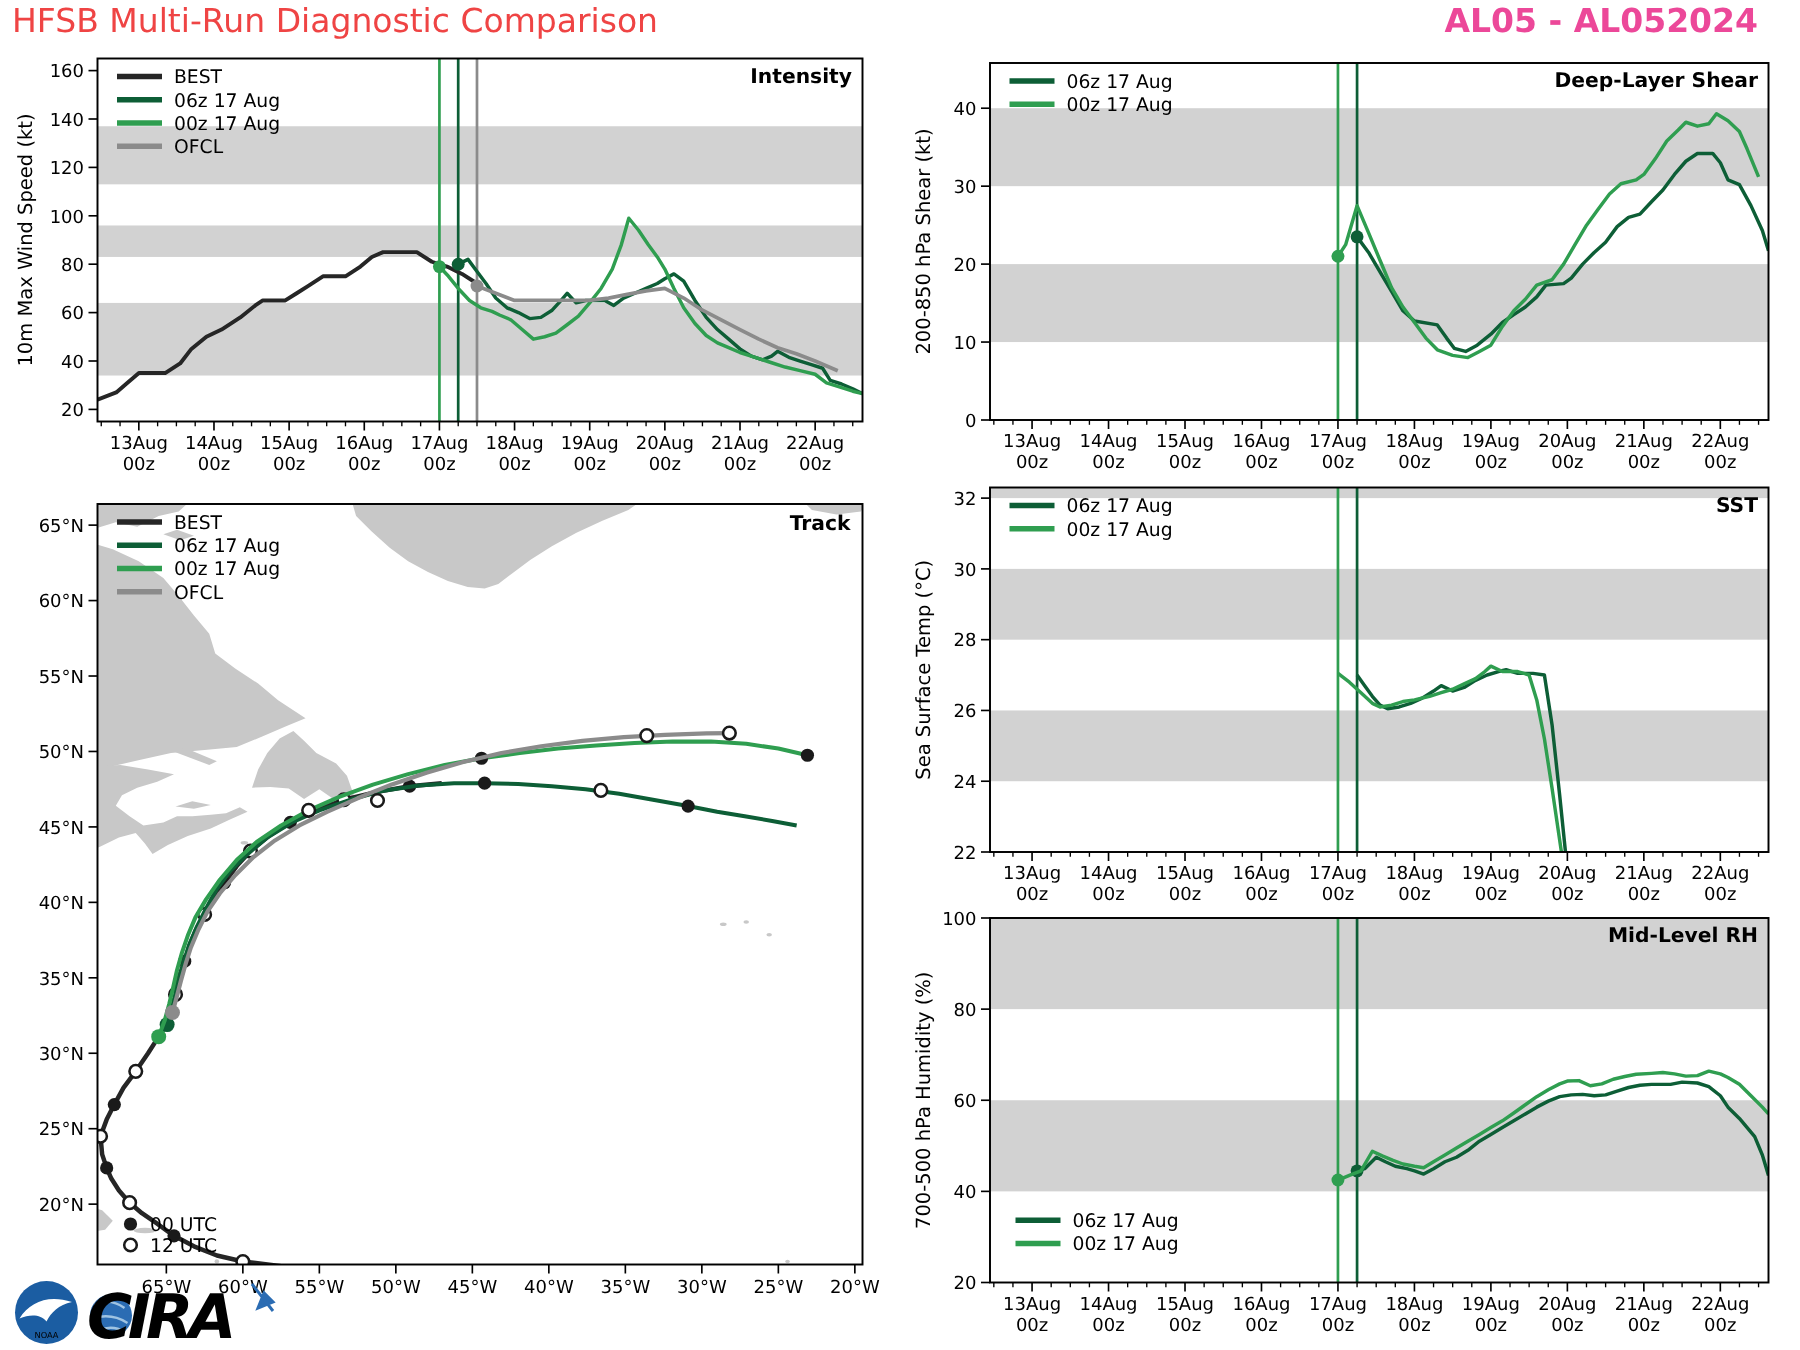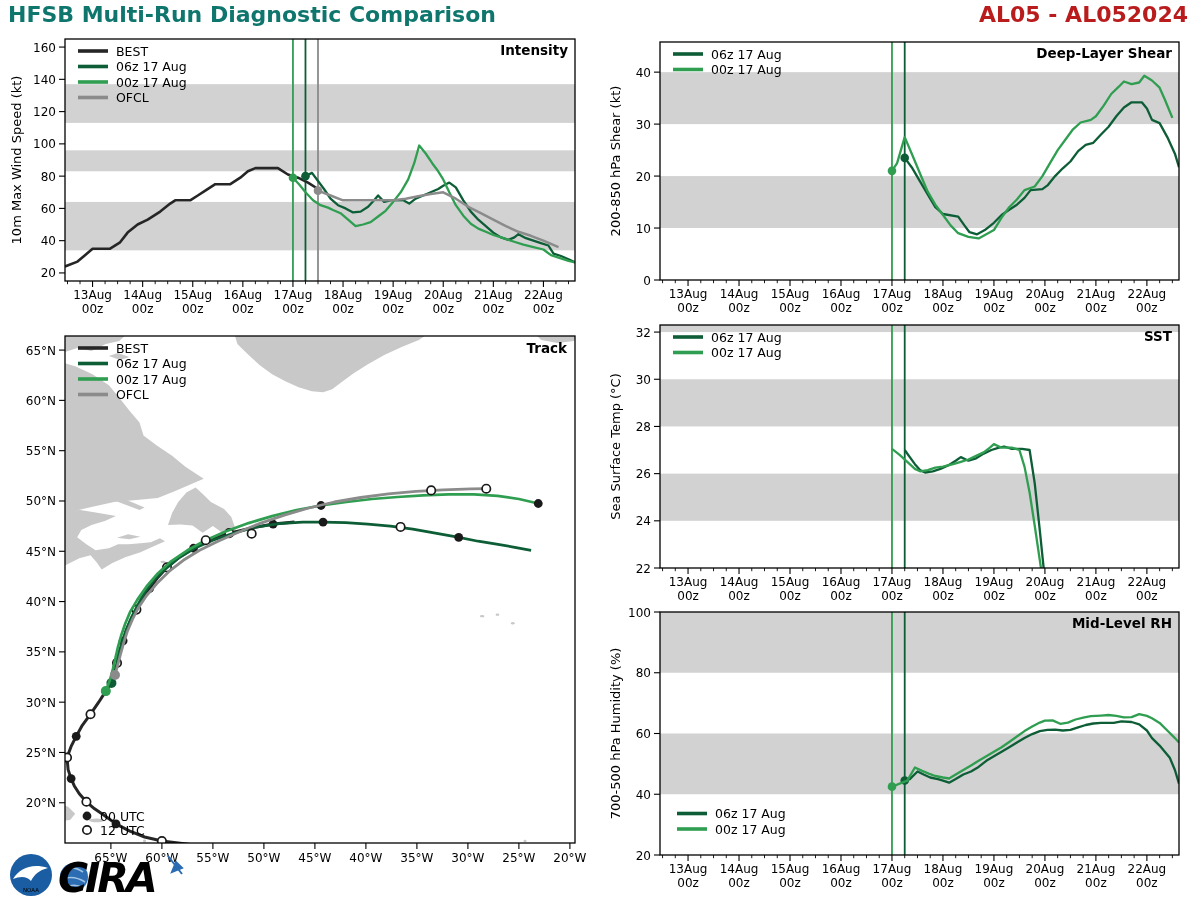--- a/index.html
+++ b/index.html
@@ -1,19 +1,19 @@
 <!DOCTYPE html>
 <html><head>
 <meta charset="utf-8">
 <style>
   html,body{margin:0;padding:0;}
   body{width:1200px;height:900px;position:relative;background:#ffffff;
        font-family:"DejaVu Sans",sans-serif;overflow:hidden;}
-  .fig-title{position:absolute;left:8px;top:2px;font-size:22px;font-weight:bold;color:#0f766e;text-align:right;}
-  .storm-id{position:absolute;right:12px;top:2px;font-size:22px;font-weight:bold;color:#b91c1c;}
+  .fig-title{position:absolute;left:8px;top:2px;font-size:22px;font-weight:normal;color:#ef4444;text-align:right;}
+  .storm-id{position:absolute;right:28px;top:2px;font-size:22px;font-weight:bold;color:#ec4899;}
   #fig{position:absolute;left:0;top:0;}
   svg text{font-family:"DejaVu Sans",sans-serif;fill:#000;}
 </style>
 </head>
 <body>
 
 <div class="fig-title">HFSB Multi-Run Diagnostic Comparison</div>
 <div class="storm-id">AL05 - AL052024</div>
 <div id="fig"><svg width="1200" height="900" viewBox="0 0 1200 900">
       <defs>

